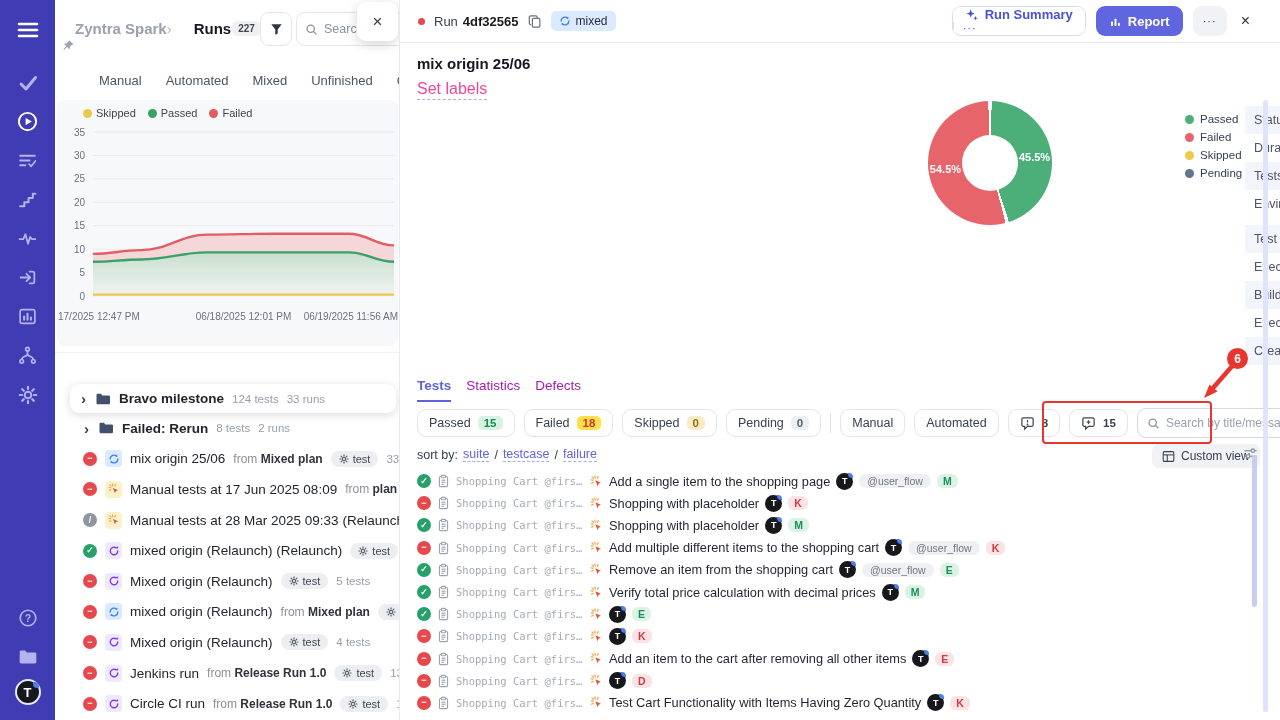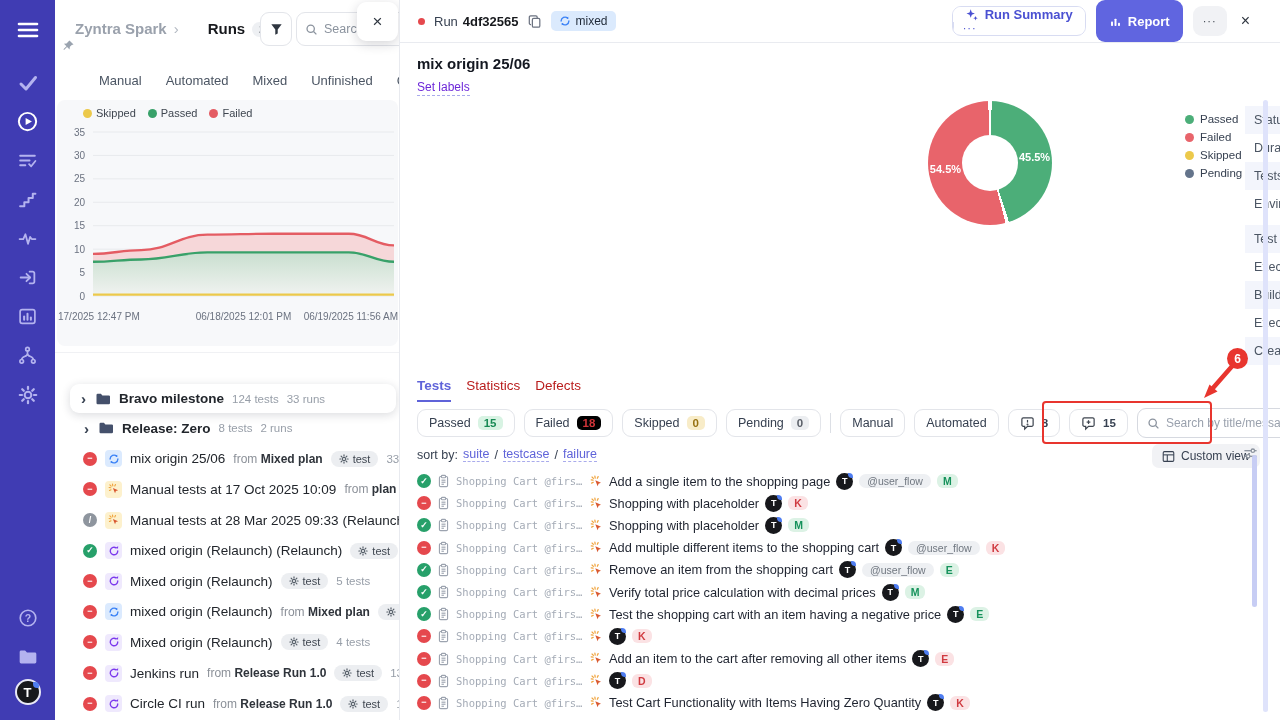--- a/index.html
+++ b/index.html
@@ -14,21 +14,21 @@
   .sb-spacer { flex:1; }
   .sb-avatar { width:26px; height:26px; border-radius:50%; background:#17181c; border:2px solid #e9e9f6;
     color:#fff; font-weight:bold; font-size:13px; display:flex; align-items:center; justify-content:center; position:relative; }
   .sb-avatar::after { content:""; position:absolute; right:0px; top:1px; width:6px; height:6px;
     background:#4f7df0; border-radius:1px 4px 1px 4px; }
 
   
   #panel-left { position:absolute; left:55px; top:0; width:345px; height:720px; background:#fff;
     border-right:1px solid #e8eaef; overflow:hidden; }
   #lp-header { position:absolute; left:0; top:0; width:345px; height:60px; }
-  #breadcrumb { position:absolute; left:20px; top:20px; font-size:15px; display:flex; align-items:flex-end; gap:7px; white-space:nowrap; }
+  #breadcrumb { position:absolute; left:20px; top:20px; font-size:15px; display:flex; align-items:center; gap:0; white-space:nowrap; }
   .bc-app { color:#9aa1ac; font-weight:bold; }
   .bc-sep { color:#b3b9c2; }
   .bc-section { color:#17191d; font-weight:bold;padding-left:22px; }
   .bc-count { background:#eef0f3; color:#3f4650; font-size:10px; font-weight:bold; border-radius:9px; padding:2px 7px; }
   #filter-btn { position:absolute; left:205px; top:12px; width:32px; height:34px; border:1px solid #e3e5ea;
     border-radius:9px; background:#fff; display:flex; align-items:center; justify-content:center; }
   #lp-search { position:absolute; left:241px; top:12px; width:152px; height:34px; border:1px solid #e3e5ea;
     border-radius:9px; background:#fff; display:flex; align-items:center; padding:0 8px; gap:6px; }
   #lp-search input { border:none; outline:none; width:100px; font-size:12.5px; color:#374151;
     font-family:"Liberation Sans",sans-serif; }
@@ -78,55 +78,55 @@
   #run-label { font-size:13px; color:#374151; }
   #run-id { font-size:13px; font-weight:bold; color:#17191d; margin-left:-4px; }
   .chip-mixed { display:inline-flex; align-items:center; gap:5px; background:#dbeafd; border-radius:5px;
     padding:3px 8px; font-size:12px; color:#1f2937; }
   .hd-right { margin-left:auto; display:flex; align-items:center; gap:10px; }
   .btn-split { display:flex; align-items:stretch; border:1px solid #d8dcf2; border-radius:9px; overflow:hidden; height:30px;flex-direction:column; }
   .btn-summary { display:flex; align-items:center; gap:6px; padding:0 12px; color:#4a50d2; font-size:13px; font-weight:bold; background:#fff; }
   .btn-split-more { border-left:1px solid #d8dcf2; display:flex; align-items:center; padding:0 9px;
     color:#4a50d2; font-size:11px; letter-spacing:1px; background:#fff; }
   .btn-report { display:flex; align-items:center; gap:6px; background:#6065e0; color:#fff; font-size:13px;
-    font-weight:bold; border-radius:9px; padding:0 13px; height:42px; }
+    font-weight:bold; border-radius:9px; padding:0 13px; height:30px; }
   .btn-more { background:#f1f2f5; border-radius:9px; height:30px; padding:0 10px; display:flex; align-items:center;
     color:#3f4650; font-size:11px; letter-spacing:1px; }
   .btn-x { font-size:16px; color:#2f3640; padding:0 4px; }
 
   #dt-title { position:absolute; left:17px; top:55px; font-size:15px; font-weight:bold; color:#141821; }
-  #set-labels { position:absolute; left:17px; top:80px; font-size:12px; color:#6d28d9;
+  #set-labels { position:absolute; left:17px; top:80px; font-size:16px; color:#ec4899;
     border-bottom:1px dashed #a9abec; padding-bottom:1px; }
   #donut-wrap { position:absolute; left:528px; top:101px; width:124px; height:124px; }
   #donut-ring { width:124px; height:124px; border-radius:50%; position:relative; }
   #donut-hole { position:absolute; left:34px; top:34px; width:56px; height:56px; border-radius:50%; background:#fff; }
   .donut-label { position:absolute; color:#fff; font-size:11px; font-weight:bold; transform:translate(-50%,-50%); }
   #donut-legend { position:absolute; left:785px; top:113px; display:flex; flex-direction:column; gap:6px; }
   .dlg-item { display:flex; align-items:center; gap:6px; font-size:11.5px; color:#374151; }
 
   #fields { position:absolute; left:845px; top:106px; width:408px; }
   .f-row { height:28px; display:flex; align-items:center; font-size:12.5px; }
   .f-row.alt { background:#f3f5fc; }
   .f-row.gap-top { margin-top:7px; }
   .f-label { width:143px; padding-left:9px; color:#4b5563; }
   .av { width:17px; height:17px; min-width:17px; border-radius:50%; background:#17181c; color:#fff; font-weight:bold;
     font-size:9px; display:inline-flex; align-items:center; justify-content:center; position:relative; }
   .av::after { content:""; position:absolute; right:0; top:0; width:5px; height:5px; background:#4f7df0;
     border-radius:0 4px 0 4px; }
 
   #dt-tabs { position:absolute; left:17px; top:378px; display:flex; gap:15px; font-size:13.5px; }
-  .dtab { color:#b91c1c; padding-bottom:7px; }
+  .dtab { color:#a21caf; padding-bottom:7px; }
   .dtab.active { color:#5f63d9; font-weight:bold; border-bottom:2.5px solid #5f63d9; }
 
   #filter-row { position:absolute; left:17px; top:409px; display:flex; align-items:center; gap:9px; height:28px; }
   .chip { display:flex; align-items:center; gap:7px; border:1px solid #e3e5ea; background:#fff; border-radius:9px;
     height:28px; padding:0 11px; font-size:12.5px; color:#374151; }
   .cnt { border-radius:5px; font-size:11.5px; padding:1px 6px; font-weight:bold; }
   .cnt.green { background:#d8f3e3; color:#178a54; }
-  .cnt.red { background:#000000; color:#d13438; }
+  .cnt.red { background:#fde047; color:#d13438; }
   .cnt.yellow { background:#f8ecc8; color:#96700f; }
   .cnt.gray { background:#eceef1; color:#5a5f68; }
   .vdiv { width:1px; height:20px; background:#dcdfe5; }
   #tests-search { display:flex; align-items:center; gap:6px; border:1px solid #d6d9e0; border-radius:9px;
     height:30px; padding:0 9px; width:163px; background:#fff; }
   #tests-search input { border:none; outline:none; width:120px; font-size:12px; color:#374151;
     font-family:"Liberation Sans",sans-serif; }
   #tests-search input::placeholder { color:#9aa1ad; }
 
   #sort-row { position:absolute; left:17px; top:447px; font-size:12.5px; color:#374151; display:flex; gap:5px; align-items:center; }
@@ -354,21 +354,21 @@
         </svg>
         <span class="run-name" style="font-weight:bold">Bravo milestone</span>
         <span class="run-meta">124 tests</span>
         <span class="run-meta">33 runs</span>
       </div>
       <div class="run-row">
         <span class="chev">›</span>
         <svg width="16" height="16" viewBox="0 0 16 16">
           <path d="M1.5 4a1.2 1.2 0 0 1 1.2-1.2h3.2l1.5 1.6h6.4A1.2 1.2 0 0 1 15 5.6v6.4a1.2 1.2 0 0 1-1.2 1.2H2.7a1.2 1.2 0 0 1-1.2-1.2z" fill="#44506b"></path>
         </svg>
-        <span class="run-name" style="font-weight:bold">Release: Zero</span>
+        <span class="run-name" style="font-weight:bold">Failed: Rerun</span>
         <span class="run-meta">8 tests</span>
         <span class="run-meta">2 runs</span>
       </div>
       <div class="run-row">
         <span class="st st-fail">−</span>
         <span class="kicon k-sync">
           <svg width="12" height="12" viewBox="0 0 16 16" fill="none" stroke="#3b82f6" stroke-width="1.8" stroke-linecap="round">
             <path d="M13.2 8a5.2 5.2 0 0 1-8.8 3.7"></path>
             <path d="M2.8 8a5.2 5.2 0 0 1 8.8-3.7"></path>
             <path d="M3.5 13.7l.4-3 2.7 1.6z" fill="#3b82f6" stroke="none"></path>
@@ -404,21 +404,21 @@
             <g stroke="#f0a43e" stroke-width="1.5" stroke-linecap="round">
               <line x1="6" y1="1.5" x2="6.4" y2="3.8"></line>
               <line x1="1.5" y1="6" x2="3.8" y2="6.4"></line>
               <line x1="2.5" y1="2.5" x2="4.2" y2="4.2"></line>
               <line x1="10" y1="2" x2="9" y2="4"></line>
               <line x1="2" y1="10" x2="4" y2="9"></line>
             </g>
             <path d="M6.5 6.5l7 3.1-3 1.1-1.1 3z" fill="#d9582f"></path>
           </svg>
         </span>
-        <span class="run-name">Manual tests at 17 Oct 2025 10:09</span>
+        <span class="run-name">Manual tests at 17 Jun 2025 08:09</span>
         <span class="run-from">from <b>plan 1</b></span>
       </div>
       <div class="run-row">
         <span class="st st-abort">/</span>
         <span class="kicon k-manual">
           <svg width="12" height="12" viewBox="0 0 16 16">
             <g stroke="#f0a43e" stroke-width="1.5" stroke-linecap="round">
               <line x1="6" y1="1.5" x2="6.4" y2="3.8"></line>
               <line x1="1.5" y1="6" x2="3.8" y2="6.4"></line>
               <line x1="2.5" y1="2.5" x2="4.2" y2="4.2"></line>
@@ -927,21 +927,20 @@
         <svg width="13" height="13" viewBox="0 0 16 16">
           <g stroke="#f0a43e" stroke-width="1.5" stroke-linecap="round">
             <line x1="6" y1="1.5" x2="6.4" y2="3.8"></line>
             <line x1="1.5" y1="6" x2="3.8" y2="6.4"></line>
             <line x1="2.5" y1="2.5" x2="4.2" y2="4.2"></line>
             <line x1="10" y1="2" x2="9" y2="4"></line>
             <line x1="2" y1="10" x2="4" y2="9"></line>
           </g>
           <path d="M6.5 6.5l7 3.1-3 1.1-1.1 3z" fill="#d9582f"></path>
         </svg>
-        <span class="t-title">Test the shopping cart with an item having a negative price</span>
         <span class="av">T</span>
         <span class="ownb green">E</span>
       </div>
       <div class="t-row">
         <span class="st st-fail">−</span>
         <svg width="13" height="14" viewBox="0 0 16 16" fill="none" stroke="#9ca3af" stroke-width="1.4">
           <rect x="3" y="2.5" width="10" height="12.5" rx="1.5"></rect>
           <rect x="5.5" y="1" width="5" height="3" rx="1" fill="#fff"></rect>
           <line x1="5.5" y1="7" x2="10.5" y2="7"></line>
           <line x1="5.5" y1="9.5" x2="10.5" y2="9.5"></line>

